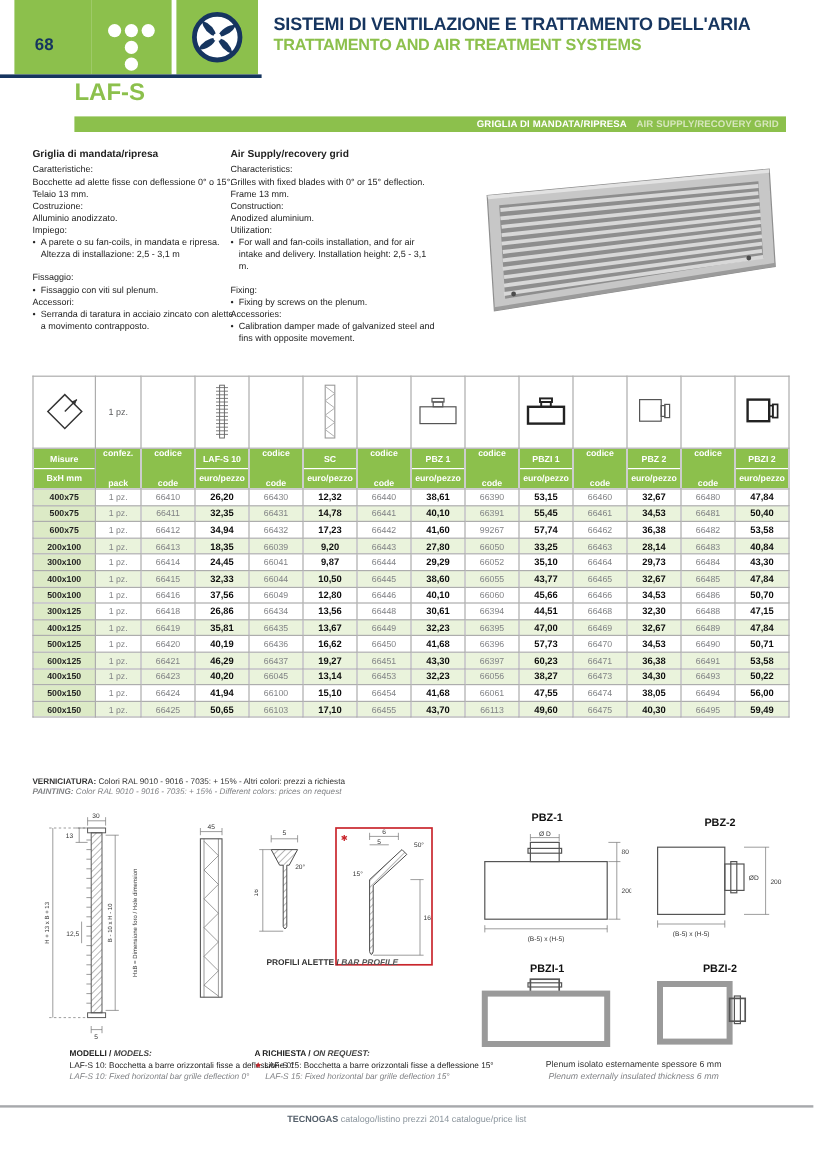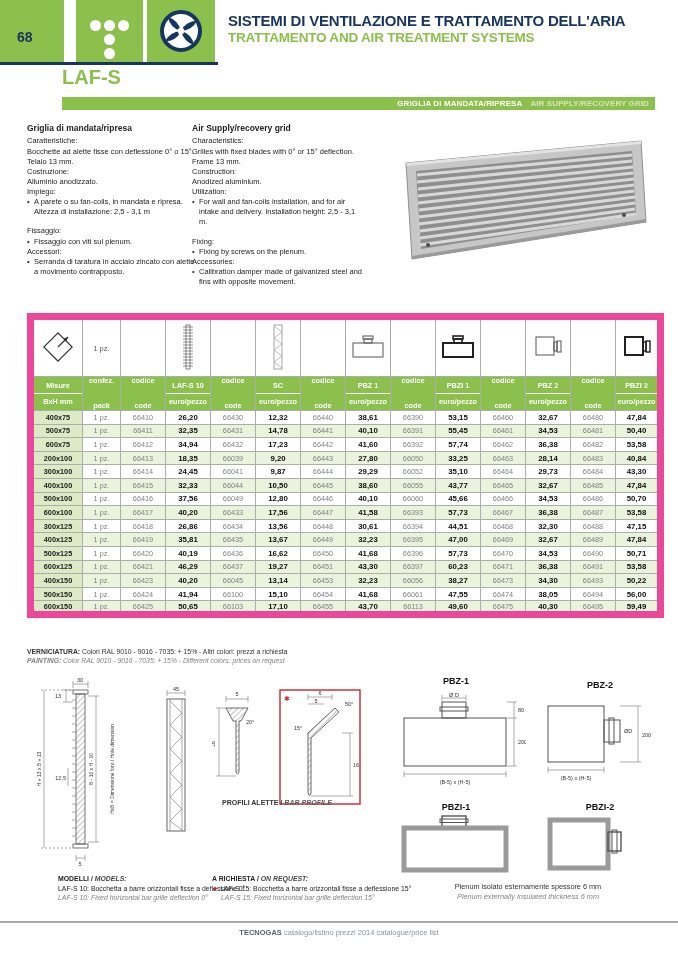--- a/index.html
+++ b/index.html
@@ -10,21 +10,21 @@
     --red:#C9252C;
     --grey:#6D6E71;
     --border:#ADADAD;
   }
   *{box-sizing:border-box}
   body{margin:0;background:#fff;font-family:"Liberation Sans",sans-serif;color:#1a1a1a}
   .page{position:relative;width:678px;height:959px;background:#fff;overflow:hidden}
 
   
   .hbox{position:absolute;top:0;height:62px;background:var(--green)}
-  .hbox-num{left:0;width:64px}
+  .hbox-num{left:12px;width:64px}
   .hbox-logo1{left:76px;width:67px}
   .hbox-logo2{left:147px;width:68px}
   .hdr-underline{position:absolute;top:62px;left:0;width:218px;height:3px;background:var(--navy)}
   .pagenum{position:absolute;left:17px;top:29px;color:var(--navy);font-size:14px;font-weight:bold}
   .tdot{position:absolute;width:11px;height:11px;border-radius:50%;background:#fff}
   .fan-wrap{position:absolute;left:12px;top:9px}
   .title1{position:absolute;left:228px;top:12px;font-size:15px;font-weight:bold;color:var(--navy);white-space:nowrap;letter-spacing:-.2px}
   .title2{position:absolute;left:228px;top:30px;font-size:13.5px;font-weight:bold;color:var(--green);white-space:nowrap;letter-spacing:-.2px}
 
   .prod-name{position:absolute;left:62px;top:66px;font-size:20px;font-weight:bold;color:var(--green)}
@@ -42,21 +42,21 @@
   .desc .txt{margin:0}
   .desc .bullet{position:relative;padding-left:7px}
   .desc .bullet::before{content:"\2022";position:absolute;left:0}
   .desc .spacer{height:9px}
 
   
   .photo{position:absolute;left:388px;top:130px}
 
   
   table.price{position:absolute;left:27px;top:313px;width:630px;border-collapse:collapse;table-layout:fixed;
-              font-size:7.3px;border:7px solid #ec4899}
+              font-size:7.3px;border:1px solid #ec4899}
   table.price td{border:1px solid var(--border);padding:0;text-align:center;vertical-align:middle;overflow:hidden}
   tr.icon-row td{height:60px;background:#fff}
   tr.head-row td{background:var(--green);color:#fff;font-weight:bold;height:33px}
   .h-split div{height:16px;line-height:16px}
   .h-split div:first-child{border-bottom:1px solid #fff}
   .h-stack{display:flex;flex-direction:column;justify-content:space-between;height:33px;line-height:8.5px;gap:1px}
   tr.data-row td{height:13.6px}
   tr.row-even td{background:var(--row-green)}
   td.c-size{background:var(--col-green) !important;font-weight:bold;color:#222}
   td.c-pack{color:#808285}
@@ -405,21 +405,21 @@
         </tr>
         <tr class="data-row">
           <td class="c-size">600x75</td>
           <td class="c-pack">1 pz.</td>
           <td class="c-code">66412</td>
           <td class="c-price">34,94</td>
           <td class="c-code">66432</td>
           <td class="c-price">17,23</td>
           <td class="c-code">66442</td>
           <td class="c-price">41,60</td>
-          <td class="c-code">66392</td>
+          <td class="c-code">99267</td>
           <td class="c-price">57,74</td>
           <td class="c-code">66462</td>
           <td class="c-price">36,38</td>
           <td class="c-code">66482</td>
           <td class="c-price">53,58</td>
         </tr>
         <tr class="data-row row-even">
           <td class="c-size">200x100</td>
           <td class="c-pack">1 pz.</td>
           <td class="c-code">66413</td>
@@ -475,36 +475,20 @@
           <td class="c-code">66049</td>
           <td class="c-price">12,80</td>
           <td class="c-code">66446</td>
           <td class="c-price">40,10</td>
           <td class="c-code">66060</td>
           <td class="c-price">45,66</td>
           <td class="c-code">66466</td>
           <td class="c-price">34,53</td>
           <td class="c-code">66486</td>
           <td class="c-price">50,70</td>
-        </tr>
-        <tr class="data-row row-even">
-          <td class="c-size">600x100</td>
-          <td class="c-pack">1 pz.</td>
-          <td class="c-code">66417</td>
-          <td class="c-price">40,20</td>
-          <td class="c-code">66433</td>
-          <td class="c-price">17,56</td>
-          <td class="c-code">66447</td>
-          <td class="c-price">41,58</td>
-          <td class="c-code">66393</td>
-          <td class="c-price">57,73</td>
-          <td class="c-code">66467</td>
-          <td class="c-price">36,38</td>
-          <td class="c-code">66487</td>
-          <td class="c-price">53,58</td>
         </tr>
         <tr class="data-row">
           <td class="c-size">300x125</td>
           <td class="c-pack">1 pz.</td>
           <td class="c-code">66418</td>
           <td class="c-price">26,86</td>
           <td class="c-code">66434</td>
           <td class="c-price">13,56</td>
           <td class="c-code">66448</td>
           <td class="c-price">30,61</td>

